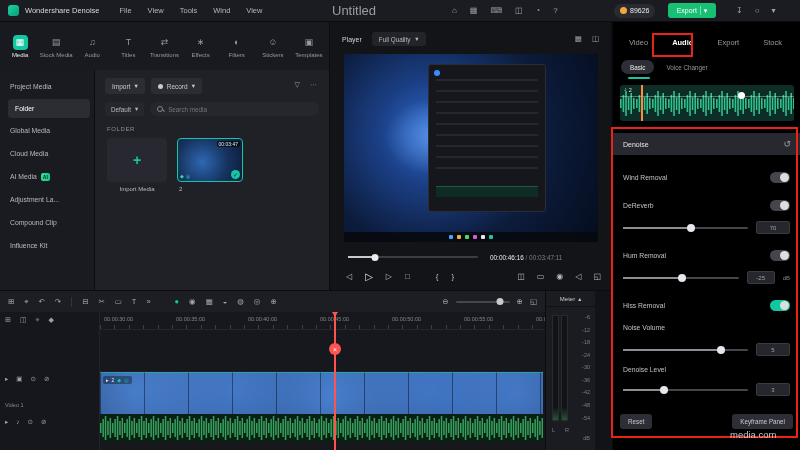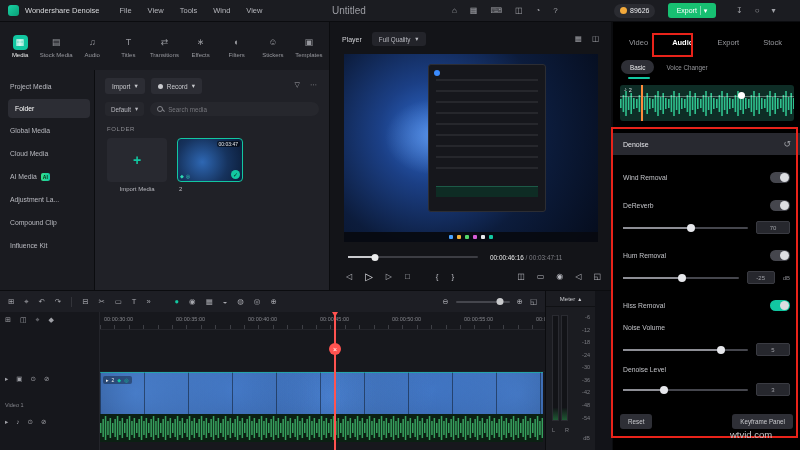--- a/index.html
+++ b/index.html
@@ -8,21 +8,21 @@
          font-family:"Liberation Sans", sans-serif; color:#c9cace; }
   .ic { line-height:1; display:inline-block; }
 
   
   .titlebar { position:absolute; left:0; top:0; width:800px; height:22px; background:#1b1c21;
               display:flex; align-items:center; z-index:6; border-bottom:1px solid #0b0c0f; }
   .logo { width:11px; height:11px; border-radius:3px; background:linear-gradient(135deg,#19d3a5,#0a9e77); margin:0 6px 0 8px; flex:none;}
   .app-name { font-size:7.5px; color:#d6d7da; margin-right:12px; white-space:nowrap; }
   .menus { display:flex; }
   .menu { font-size:7.5px; color:#b4b5bb; margin:0 8px; cursor:default; }
-  .project-title { position:absolute; left:332px; font-size:10px; color:#9c9da3; }
+  .project-title { position:absolute; left:332px; font-size:13px; color:#9c9da3; }
   .tb-icons { position:absolute; left:452px; display:flex; gap:13px; font-size:8px; color:#9fa0a6; }
   .coin { position:absolute; left:614px; display:flex; align-items:center; background:#2a2b31; border-radius:8px; height:14px; padding:0 6px; gap:3px; }
   .coin-dot { width:7px; height:7px; border-radius:50%; background:#f2a93b; }
   .coin-count { font-size:7px; color:#e8e9ec; }
   .export-btn { position:absolute; left:668px; width:48px; height:15px; background:#17c072; border:none; border-radius:3px;
                 display:flex; align-items:center; justify-content:center; gap:3px; color:#fff; font-size:7px; cursor:pointer; font-family:inherit;}
   .exp-sep { width:1px; height:9px; background:rgba(255,255,255,.45); }
   .tb-right { position:absolute; left:736px; display:flex; gap:12px; font-size:8px; color:#9fa0a6; }
 
   
@@ -633,15 +633,15 @@
         <span>R</span>
       </div>
       <div class="mdb">dB</div>
     </div>
   </section>
 
   <div class="filler"></div>
 
   <div class="anno anno1"></div>
   <div class="anno anno2"></div>
-  <div class="watermark">wtvid.com</div>
+  <div class="watermark">media.com</div>
 
 </div>
 
 </body></html>

